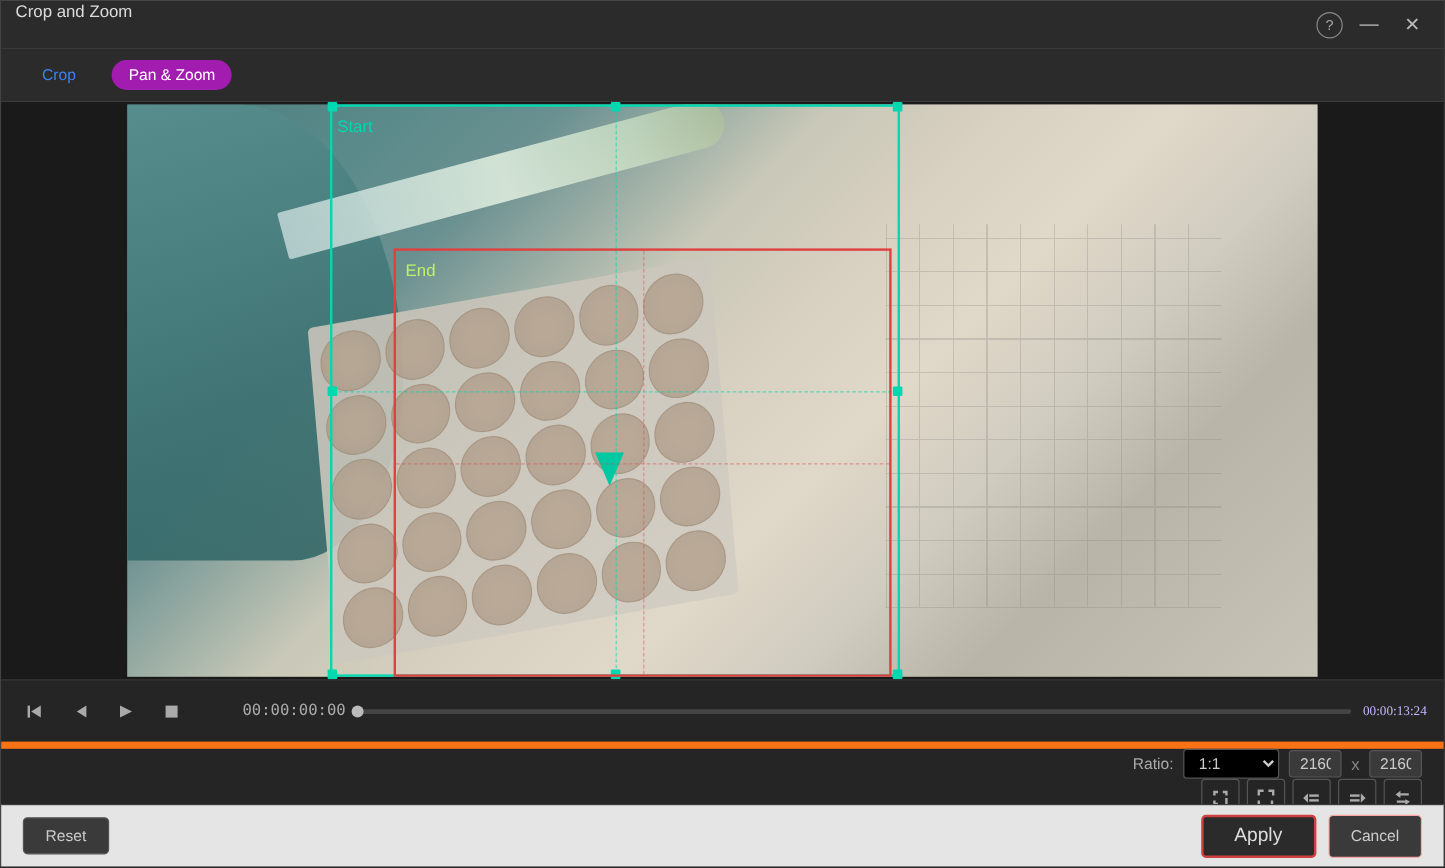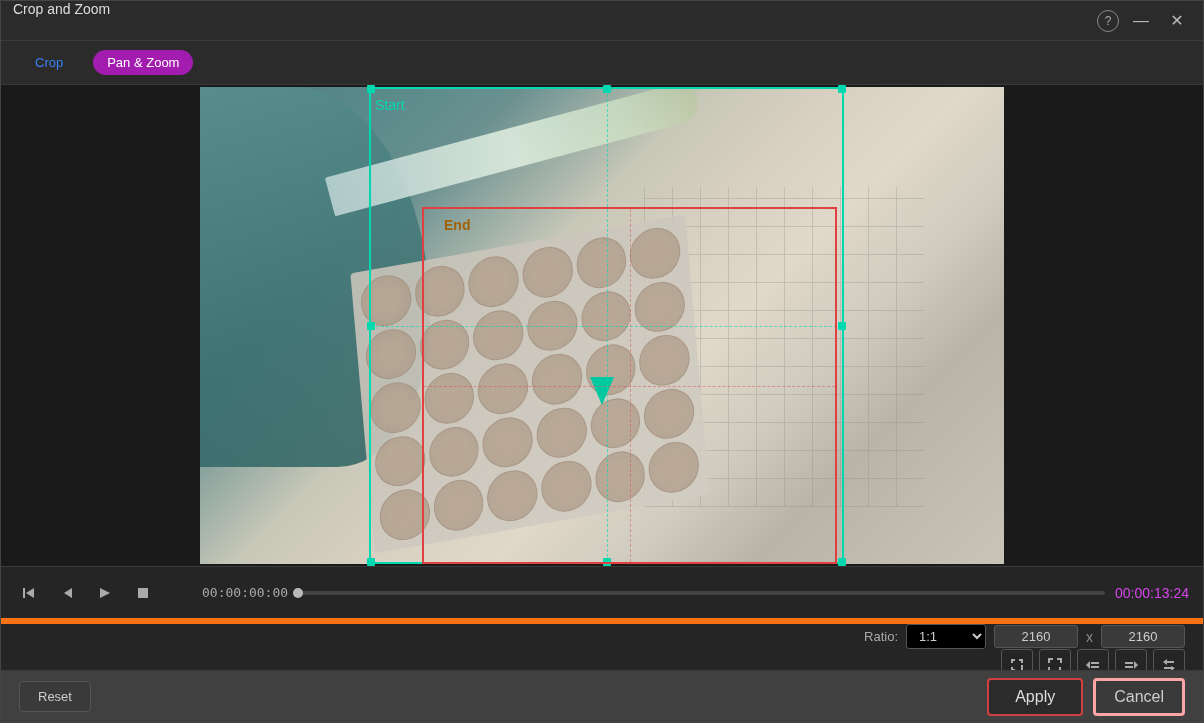--- a/index.html
+++ b/index.html
@@ -101,21 +101,21 @@
       background: #1a1a1a;
       position: relative;
       display: flex;
       align-items: center;
       justify-content: center;
       overflow: hidden;
     }
 
     .video-container {
       position: relative;
-      width: 804px;
+      width: 992px;
       height: 477px;
     }
 
     
     .video-bg {
       width: 100%;
       height: 100%;
       position: absolute;
       top: 0; left: 0;
       background:
@@ -253,24 +253,24 @@
       left: 222px;
       width: 415px;
       height: 357px;
       border: 2px solid #e04040;
       pointer-events: none;
     }
 
     .end-label {
       position: absolute;
       top: 8px;
-      left: 20px;
-      color: #a16207;
+      left: 8px;
+      color: #bef264;
       font-size: 14px;
-      font-weight: 700;
+      font-weight: 400;
     }
 
     
     .end-box::before {
       content: '';
       position: absolute;
       left: 50%;
       top: 0;
       bottom: 0;
       border-left: 1px dashed rgba(220, 80, 80, 0.5);
@@ -345,23 +345,23 @@
       height: 10px;
       background: #bbb;
       border-radius: 50%;
       position: absolute;
       top: -3px;
       left: 0%;
       transform: translateX(-50%);
     }
 
     .time-end {
-      font-size: 14px;
-      color: #d946ef;
-      font-family: Liberation Sans, sans-serif;
+      font-size: 11px;
+      color: #c4b5fd;
+      font-family: Liberation Serif, serif;
     }
 
     .controls-bar {
       background: #252525;
       height: 52px;
       display: flex;
       align-items: flex-end;
       padding: 0 18px;
       border-top: 6px solid #f97316;
       flex-shrink: 0;
@@ -390,21 +390,21 @@
       width: 80px;
     }
 
     .dim-input {
       background: #3a3a3a;
       border: 1px solid #555;
       color: #ccc;
       font-size: 13px;
       padding: 3px 8px;
       border-radius: 3px;
-      width: 84px;
+      width: 44px;
       text-align: center;
     }
 
     .dim-sep {
       color: #888;
       font-size: 14px;
     }
 
     .icon-controls {
       margin-left: auto;
@@ -421,21 +421,21 @@
       border-radius: 3px;
       color: #aaa;
       cursor: pointer;
       display: flex;
       align-items: center;
       justify-content: center;
       font-size: 16px;
     }
 
     .footer-bar {
-      background: #404040;
+      background: #e5e5e5;
       height: 52px;
       display: flex;
       align-items: center;
       padding: 0 18px;
       border-top: 1px solid #3a3a3a;
       flex-shrink: 0;
     }
 
     .reset-btn {
       background: #3a3a3a;
@@ -458,25 +458,25 @@
       border: 2px solid #d04040;
       color: #ddd;
       padding: 7px 26px;
       border-radius: 4px;
       font-size: 16px;
       cursor: pointer;
     }
 
     .cancel-btn {
       background: #3a3a3a;
-      border: 3px solid #fca5a5;
+      border: 1px solid #fca5a5;
       color: #ccc;
       padding: 7px 18px;
       border-radius: 4px;
-      font-size: 16px;
+      font-size: 13px;
       cursor: pointer;
       text-align: center;
     }
 
     
     .start-handle-tl { top: -4px; left: -4px; }
     .start-handle-tr { top: -4px; right: -4px; }
     .start-handle-bl { bottom: -4px; left: -4px; }
     .start-handle-br { bottom: -4px; right: -4px; }
     .start-handle-tm { top: -4px; left: 50%; transform: translateX(-50%); }

